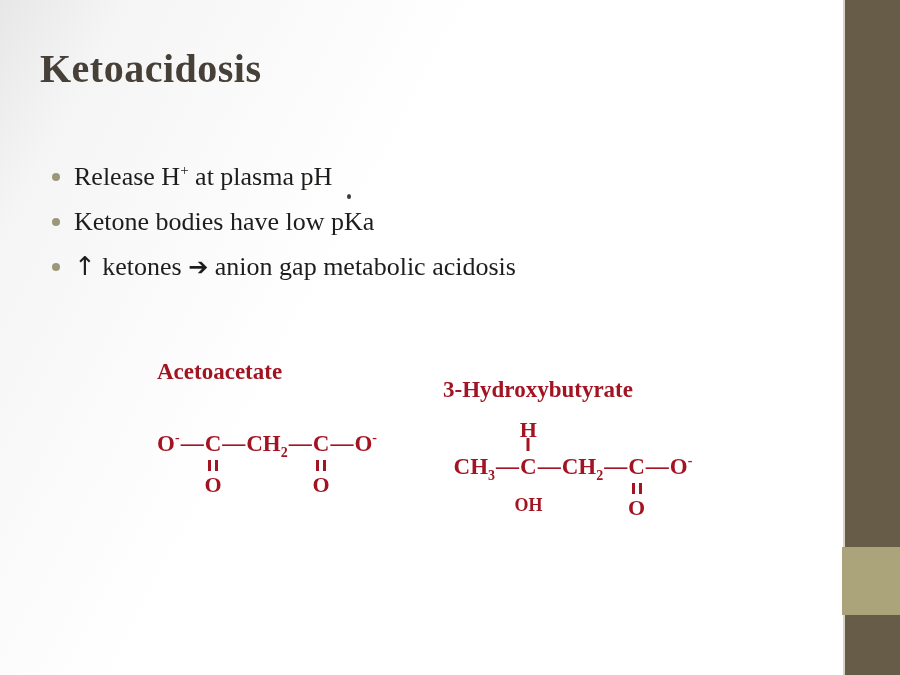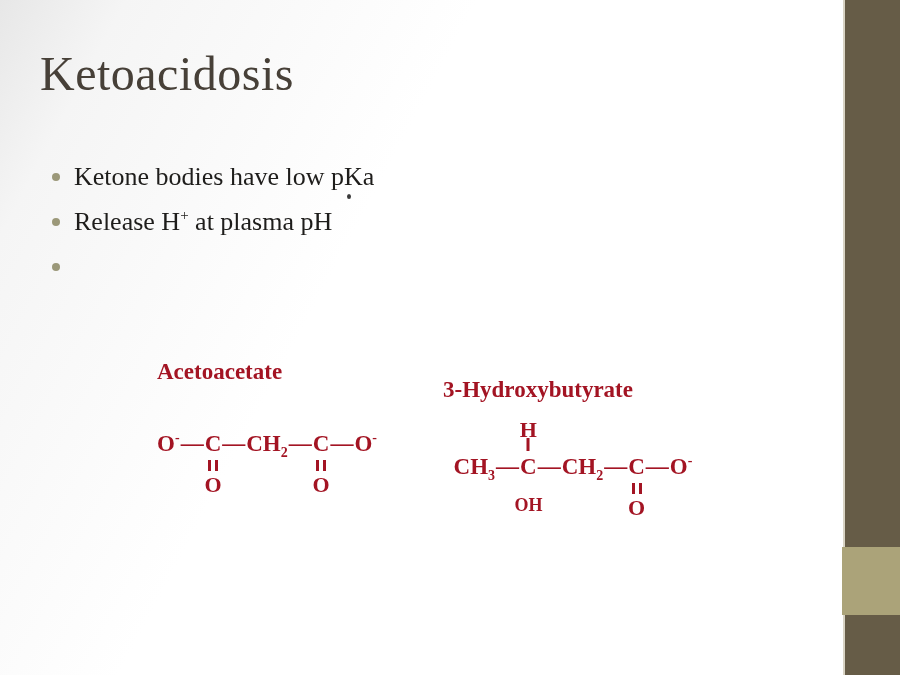--- a/index.html
+++ b/index.html
@@ -7,21 +7,21 @@
     width:900px; height:675px; overflow:hidden; position:relative;
     font-family:"Liberation Serif","DejaVu Serif",serif;
     background:#ffffff;
   }
   .slide {
     position:absolute; inset:0;
     background:linear-gradient(118deg, #e7e7e7 0%, #f5f5f5 10%, #ffffff 38%);
   }
   .title {
     position:absolute; left:40px; top:46px; margin:0;
-    font-size:48px; font-weight:normal; color:#474038;
+    font-size:40px; font-weight:bold; color:#474038;
     letter-spacing:0.5px; line-height:1.15;
   }
   .bullets {
     position:absolute; left:52px; top:154px; margin:0; padding:0;
     list-style:none;
   }
   .bullets li {
     display:flex; align-items:center; height:45px;
     font-size:26px; color:#1e1d1b;
   }
@@ -87,28 +87,29 @@
 </head>
 <body>
 
 <div class="slide">
 
   <h1 class="title">Ketoacidosis</h1>
 
   <ul class="bullets">
     <li>
       <span class="dot"></span>
+      <span class="btext"><span>Release H</span><sup>+</sup><span> at plasma pH</span></span>
+    </li>
+    <li>
+      <span class="dot"></span>
       <span class="btext">Ketone bodies have low pKa</span>
     </li>
     <li>
       <span class="dot"></span>
-      <span class="btext"><span>Release H</span><sup>+</sup><span> at plasma pH</span></span>
-    </li>
-    <li>
-      <span class="dot"></span>
+      <span class="btext"><span class="arrow-glyph">↑</span><span> ketones </span><span class="arrow-glyph heavy">➔</span><span> anion gap metabolic acidosis</span></span>
     </li>
   </ul>
 
   <span class="stray-dot"></span>
 
   <div class="struct" id="aceto">
     <div class="slabel">Acetoacetate</div>
     <div class="chain">
       <span class="atom"><span>O</span><sup class="chg">-</sup></span>
       <span class="bondt">—</span>

